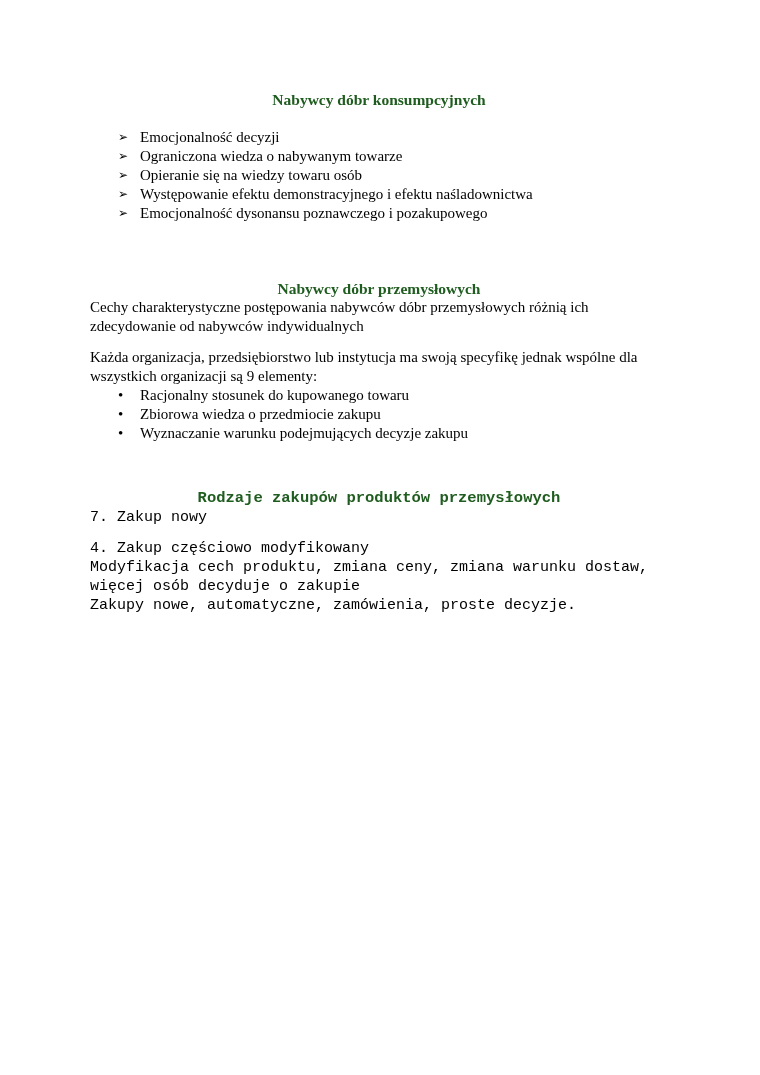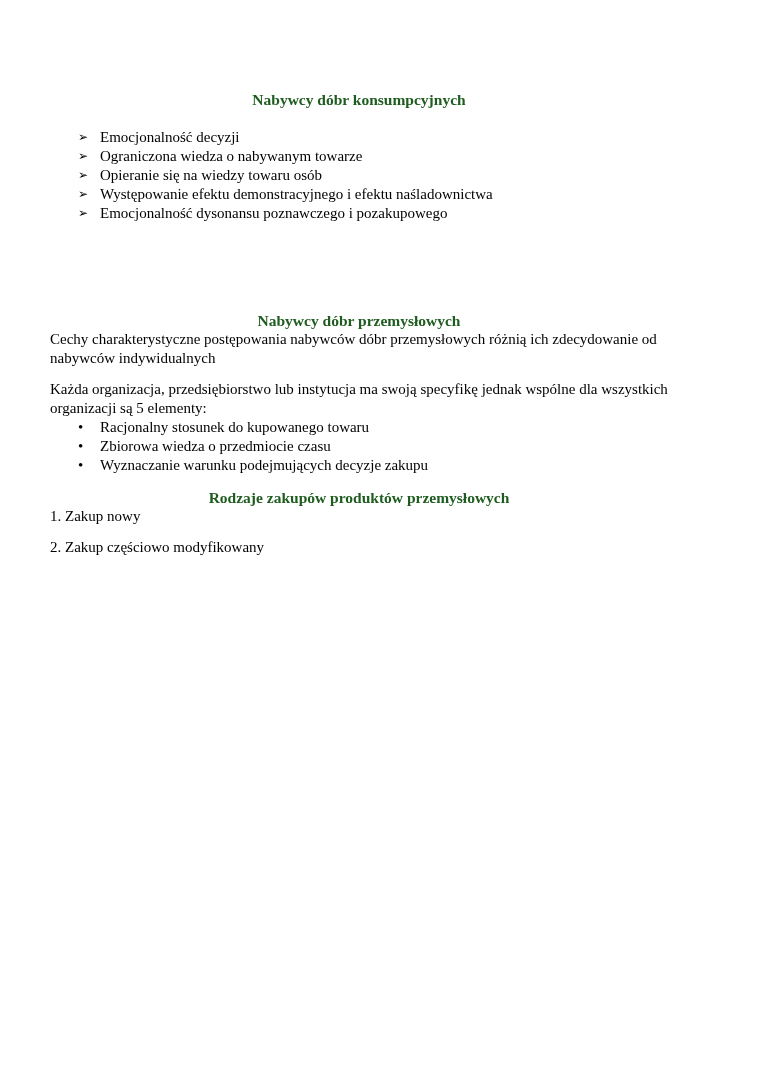--- a/index.html
+++ b/index.html
@@ -13,34 +13,34 @@
     font-family: "Liberation Serif", serif;
     font-size: 15px;
     line-height: 19px;
     color: #000000;
     overflow: hidden;
   }
   .page {
     box-sizing: border-box;
     width: 760px;
     height: 1075px;
-    padding: 90px 92px 40px 50px;
+    padding: 90px 92px 40px 90px;
   }
   .heading {
     text-align: center;
     font-weight: bold;
     font-size: 15.5px;
     color: var(--heading-color, #1f5c1f);
     margin: 0;
   }
   .heading.gap-after { margin-bottom: 19px; }
   .para { margin: 0; }
   .mt-blank { margin-top: 12px; }
-  .sec2 { margin-top: 88px; }
-  .sec3 { margin-top: 13px; }
+  .sec2 { margin-top: 56px; }
+  .sec3 { margin-top: 46px; font-family: Liberation Mono, monospace; }
   ul.blist {
     list-style: none;
     margin: 0;
     padding: 0;
   }
   ul.blist li {
     display: flex;
     margin-left: 28px;
   }
   .marker {
@@ -83,36 +83,38 @@
       <li>
         <span class="marker arrow">➢</span>
         <span class="li-text">Emocjonalność dysonansu poznawczego i pozakupowego</span>
       </li>
     </ul>
   </div>
 
   <div class="section sec2">
     <h1 class="heading">Nabywcy dóbr przemysłowych</h1>
     <p class="para">Cechy charakterystyczne postępowania nabywców dóbr przemysłowych różnią ich zdecydowanie od nabywców indywidualnych</p>
-    <p class="para mt-blank">Każda organizacja, przedsiębiorstwo lub instytucja ma swoją specyfikę jednak wspólne dla wszystkich organizacji są 5 elementy:</p>
+    <p class="para mt-blank">Każda organizacja, przedsiębiorstwo lub instytucja ma swoją specyfikę jednak wspólne dla wszystkich organizacji są 9 elementy:</p>
     <ul class="blist">
       <li>
         <span class="marker dot">•</span>
         <span class="li-text">Racjonalny stosunek do kupowanego towaru</span>
       </li>
       <li>
         <span class="marker dot">•</span>
-        <span class="li-text">Zbiorowa wiedza o przedmiocie czasu</span>
+        <span class="li-text">Zbiorowa wiedza o przedmiocie zakupu</span>
       </li>
       <li>
         <span class="marker dot">•</span>
         <span class="li-text">Wyznaczanie warunku podejmujących decyzje zakupu</span>
       </li>
     </ul>
   </div>
 
   <div class="section sec3">
     <h1 class="heading">Rodzaje zakupów produktów przemysłowych</h1>
-    <p class="para">1. Zakup nowy</p>
-    <p class="para mt-blank">2. Zakup częściowo modyfikowany</p>
+    <p class="para">7. Zakup nowy</p>
+    <p class="para mt-blank">4. Zakup częściowo modyfikowany</p>
+    <p class="para">Modyfikacja cech produktu, zmiana ceny, zmiana warunku dostaw, więcej osób decyduje o zakupie</p>
+    <p class="para">Zakupy nowe, automatyczne, zamówienia, proste decyzje.</p>
   </div>
 
 </div>
 
 </body></html>

